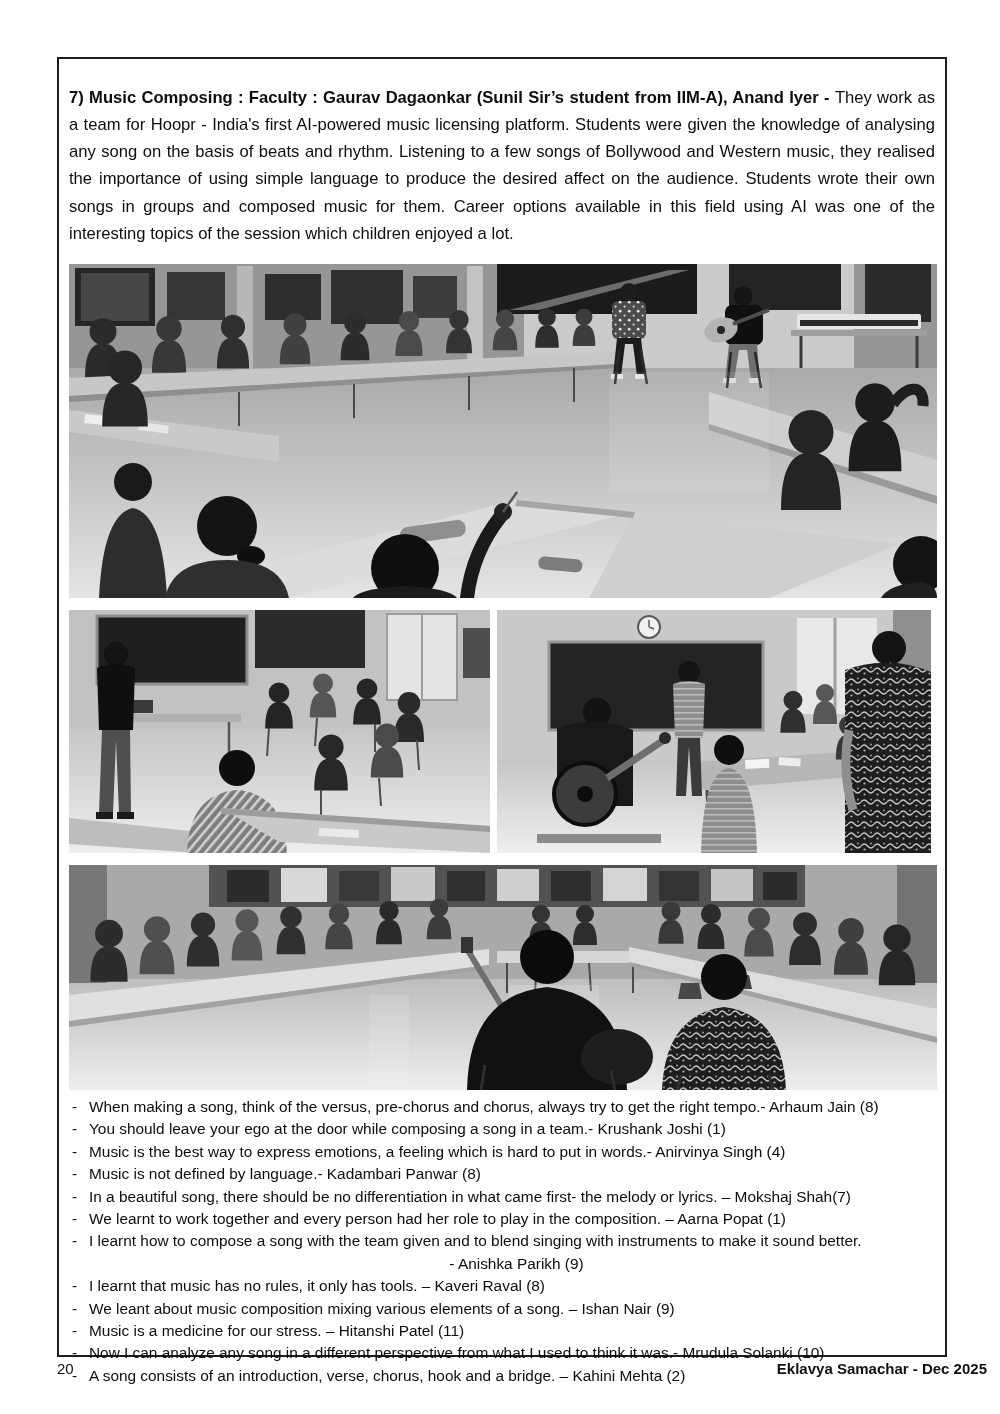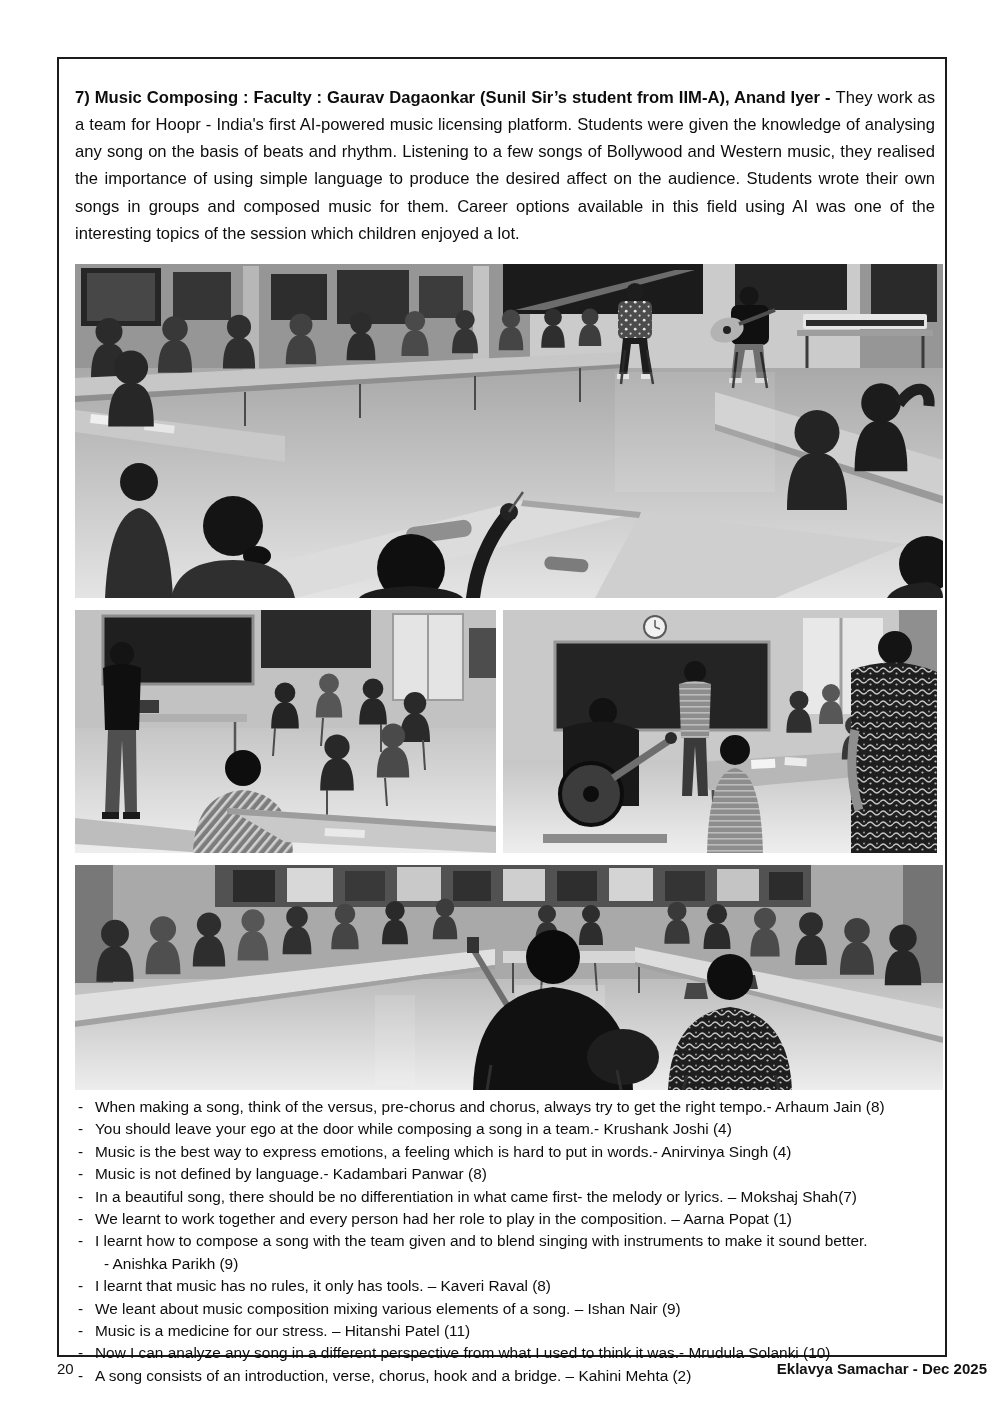--- a/index.html
+++ b/index.html
@@ -5,37 +5,37 @@
   html,body{margin:0;padding:0;}
   body{
     width:1000px;height:1414px;background:#ffffff;position:relative;
     font-family:"Liberation Sans", sans-serif;color:#111;
     -webkit-font-smoothing:antialiased;
   }
   .frame{
     position:absolute;left:57px;top:57px;width:890px;height:1300px;
     border:2px solid #1c1c1c;box-sizing:border-box;background:#fff;
   }
-  .inner{padding:8px 10px 0 16px;}
+  .inner{padding:8px 10px 0 10px;}
   .intro{
     font-size:16.6px;line-height:27.3px;text-align:justify;
     color:#0d0d0d;
   }
   .intro .bold{font-weight:bold;}
   .photo{display:block;background:#e8e8e8;}
   .photo svg{display:block;}
   .photo-main{margin-top:5px;}
   .photo-row{display:flex;gap:7px;margin-top:12px;}
   .photo-wide{margin-top:12px;}
   .refl{margin-top:6px;}
   .refl-title{font-weight:bold;font-size:16px;line-height:20px;margin:0 0 5px 0;}
   .ritem{display:flex;font-size:15.4px;line-height:22.4px;color:#0d0d0d;}
   .ritem .b{flex:0 0 17px;padding-left:3px;}
   .ritem .t{flex:1;}
-  .cont{margin-left:29px;font-size:15.4px;line-height:22.4px;color:#0d0d0d;}
+  .cont{margin-left:29px;font-size:15.4px;line-height:22.4px;color:#0d0d0d;text-align:center;}
   .footer{
     position:absolute;left:57px;right:13px;top:1360px;
     display:flex;justify-content:space-between;align-items:baseline;
     font-size:15px;
     text-align:center;
   }
   .footer .pageno{font-weight:400;}
   .footer .issue{font-weight:700;}
 </style>
 </head>
@@ -360,21 +360,21 @@
     </div>
 
     <div class="refl">
 
       <div class="ritem">
           <span class="b">-</span>
           <span class="t">When making a song, think of the versus, pre-chorus and chorus, always try to get the right tempo.- Arhaum Jain (8)</span>
         </div>
       <div class="ritem">
           <span class="b">-</span>
-          <span class="t">You should leave your ego at the door while composing a song in a team.- Krushank Joshi (4)</span>
+          <span class="t">You should leave your ego at the door while composing a song in a team.- Krushank Joshi (1)</span>
         </div>
       <div class="ritem">
           <span class="b">-</span>
           <span class="t">Music is the best way to express emotions,  a feeling which is hard to put in words.- Anirvinya Singh (4)</span>
         </div>
       <div class="ritem">
           <span class="b">-</span>
           <span class="t">Music is not defined by language.- Kadambari Panwar (8)</span>
         </div>
       <div class="ritem">

